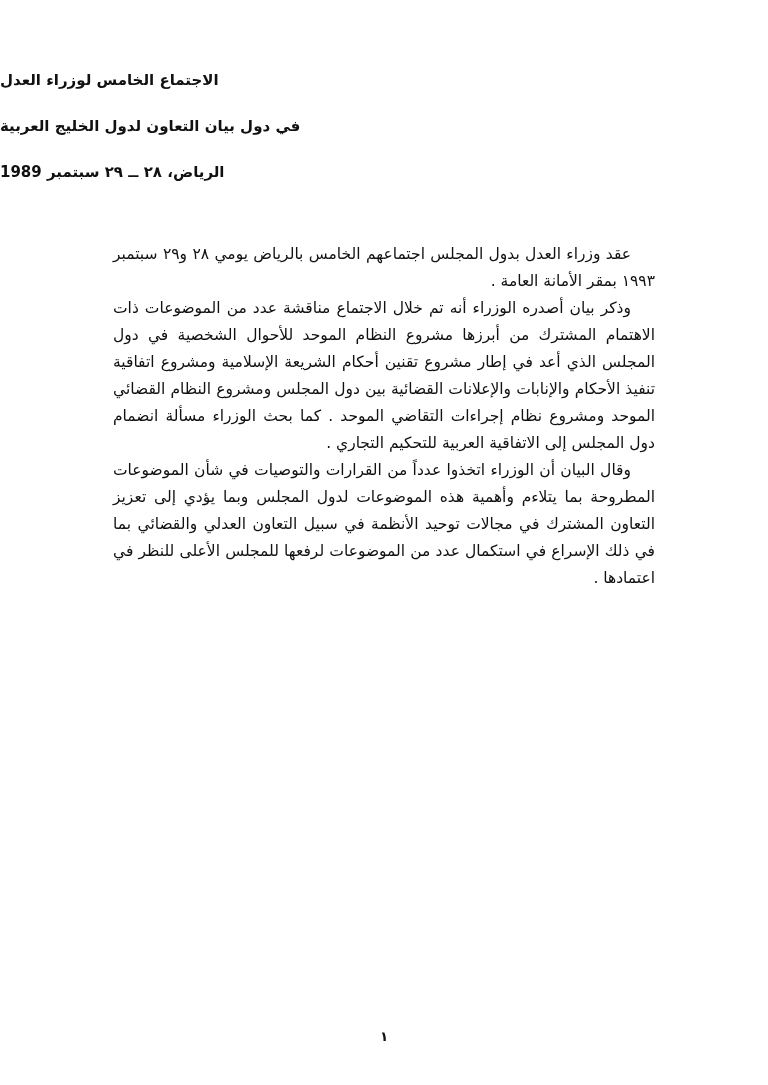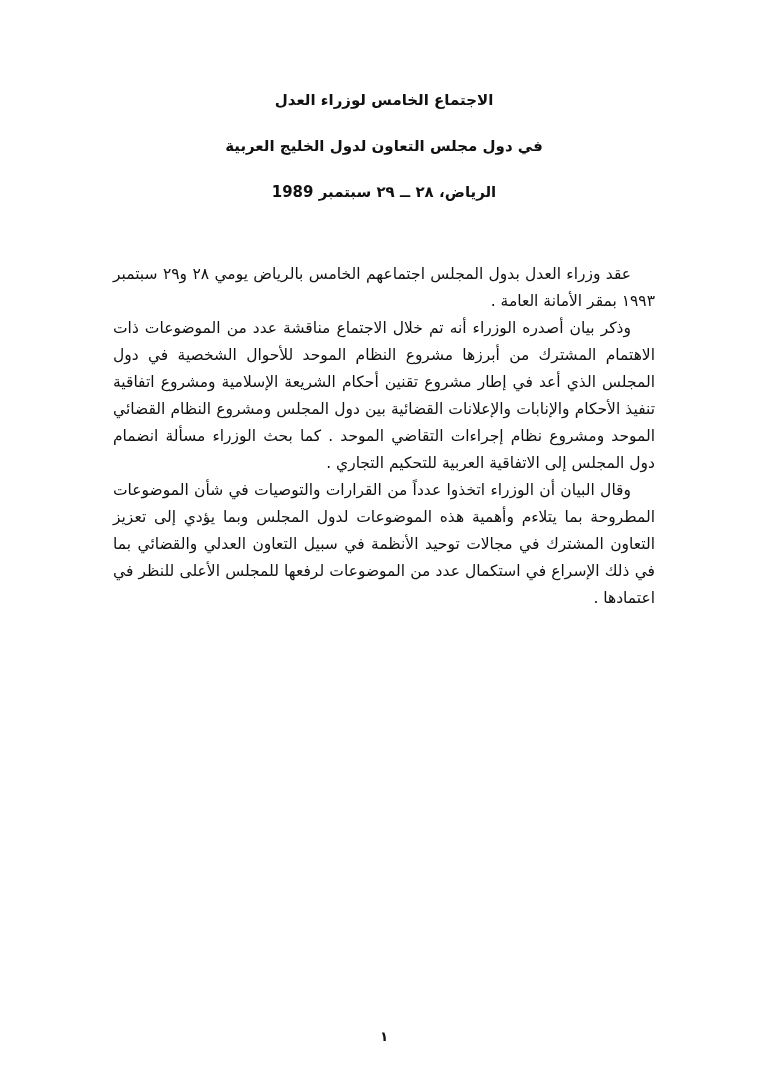--- a/index.html
+++ b/index.html
@@ -15,22 +15,22 @@
     color: #111111;
     overflow: hidden;
   }
   .doc-page {
     position: absolute;
     inset: 0;
     direction: rtl;
     background: #ffffff;
   }
   .title-block {
-    padding-top: 92px;
-    text-align: center;
+    padding-top: 72px;
+    text-align: left;
   }
   .title-line {
     font-size: 15px;
     font-weight: bold;
     line-height: 17px;
     margin: 0 0 29px 0;
     letter-spacing: 0.2px;
   }
   .body-text {
     width: 542px;
@@ -56,21 +56,21 @@
     font-weight: bold;
   }
 </style>
 </head>
 <body>
 
 <div class="doc-page">
 
   <header class="title-block">
     <div class="title-line">الاجتماع الخامس لوزراء العدل</div>
-    <div class="title-line">في دول مجلس التعاون لدول الخليج العربية</div>
+    <div class="title-line">في دول بيان التعاون لدول الخليج العربية</div>
     <div class="title-line">الرياض، ٢٨ ــ ٢٩ سبتمبر 1989</div>
   </header>
 
   <main class="body-text">
     <p>عقد وزراء العدل بدول المجلس اجتماعهم الخامس بالرياض يومي ٢٨ و٢٩ سبتمبر ١٩٩٣ بمقر الأمانة العامة .</p>
     <p>وذكر بيان أصدره الوزراء أنه تم خلال الاجتماع مناقشة عدد من الموضوعات ذات الاهتمام المشترك من أبرزها مشروع النظام الموحد للأحوال الشخصية في دول المجلس الذي أعد في إطار مشروع تقنين أحكام الشريعة الإسلامية ومشروع اتفاقية تنفيذ الأحكام والإنابات والإعلانات القضائية بين دول المجلس ومشروع النظام القضائي الموحد ومشروع نظام إجراءات التقاضي الموحد . كما بحث الوزراء مسألة انضمام دول المجلس إلى الاتفاقية العربية للتحكيم التجاري .</p>
     <p>وقال البيان أن الوزراء اتخذوا عدداً من القرارات والتوصيات في شأن الموضوعات المطروحة بما يتلاءم وأهمية هذه الموضوعات لدول المجلس وبما يؤدي إلى تعزيز التعاون المشترك في مجالات توحيد الأنظمة في سبيل التعاون العدلي والقضائي بما في ذلك الإسراع في استكمال عدد من الموضوعات لرفعها للمجلس الأعلى للنظر في اعتمادها .</p>
   </main>
 
   <footer class="page-footer">

